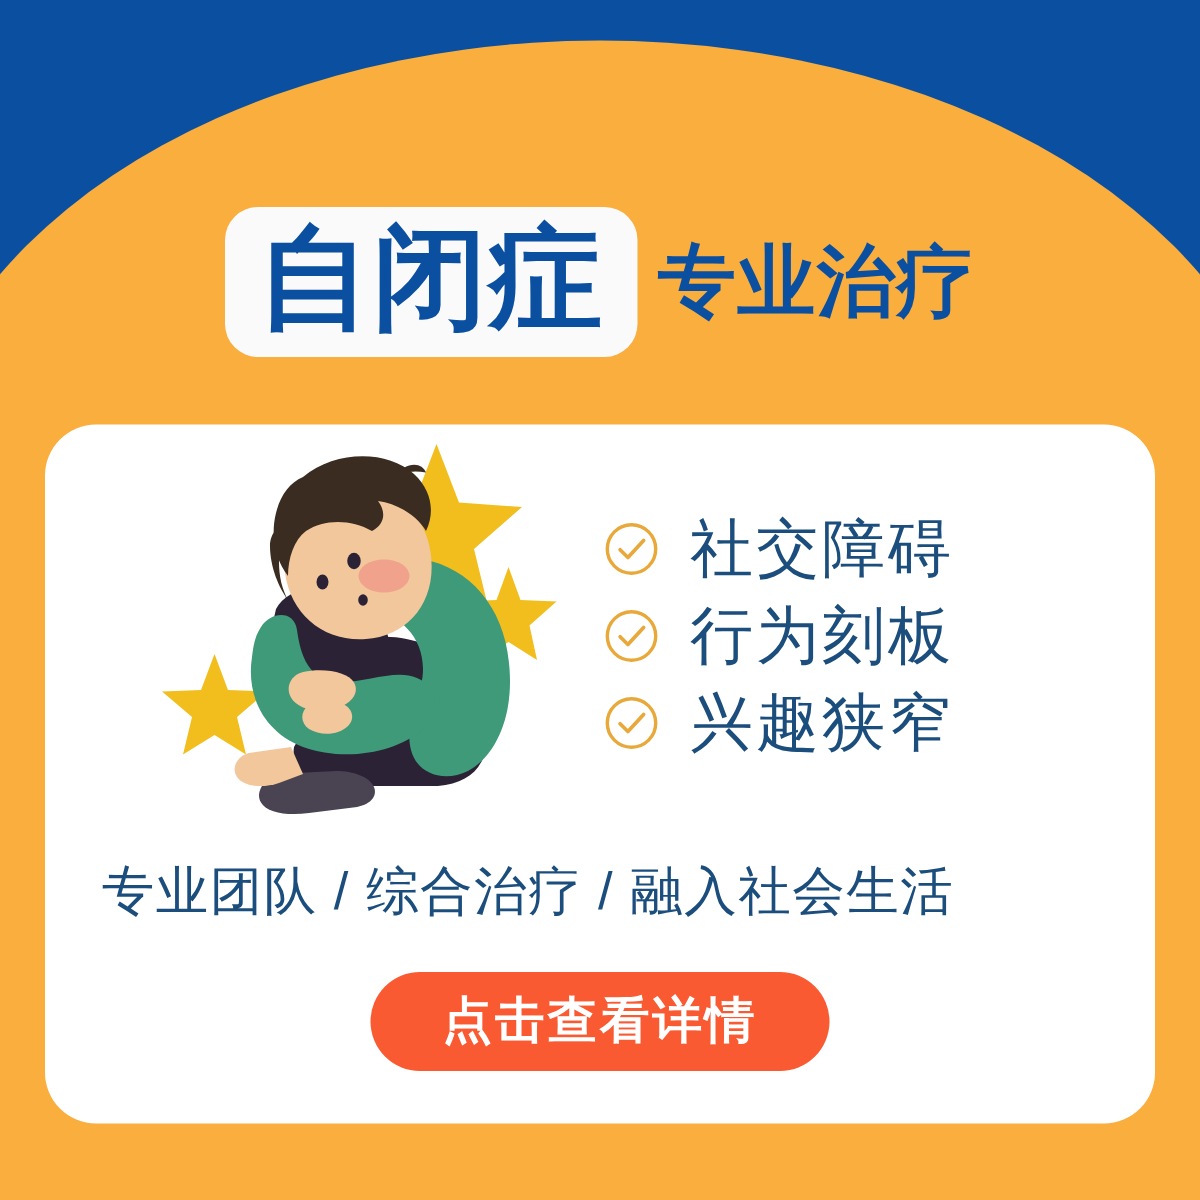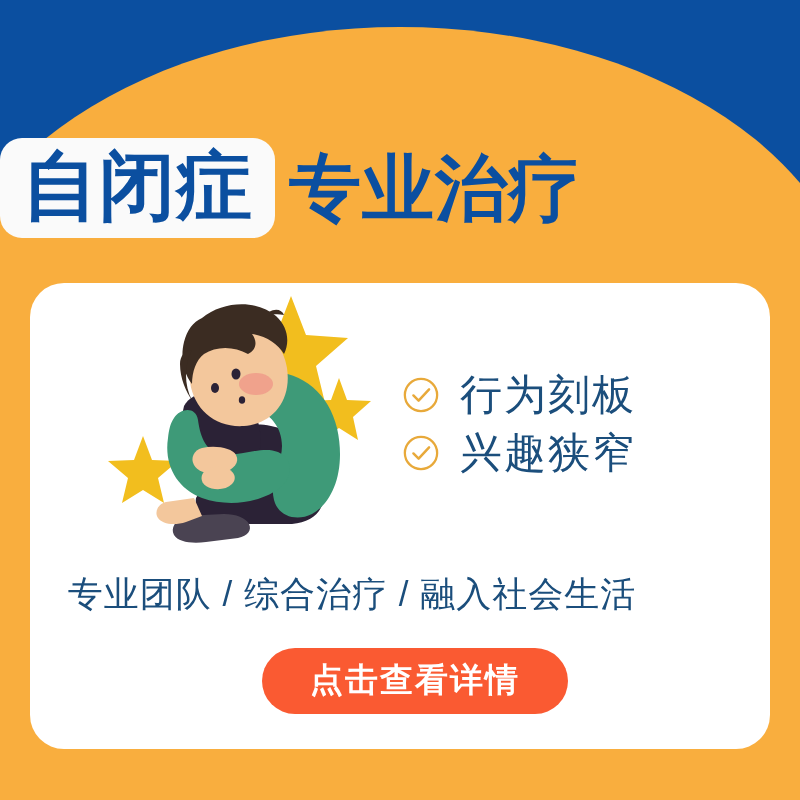--- a/index.html
+++ b/index.html
@@ -35,40 +35,40 @@
 
   
   .title-row {
     position: absolute;
     left: 0;
     top: 128px;
     width: 800px;
     height: 120px;
     display: flex;
     align-items: center;
-    justify-content: flex-start;
+    justify-content: center;
   }
   .title-badge {
     background: #FAFAFA;
     border-radius: 22px;
     padding: 10px 22px 14px 22px;
     display: flex;
     align-items: center;
     justify-content: center;
     margin-right: 14px;
   }
   .title-badge-text {
     font-size: 76px;
     font-weight: bold;
     color: #0B4FA0;
     line-height: 1;
     letter-spacing: 1px;
   }
   .title-sub-text {
-    font-size: 72px;
+    font-size: 52px;
     font-weight: bold;
     color: #0B4FA0;
     line-height: 1;
     letter-spacing: 1px;
   }
 
   
   .card {
     position: absolute;
     left: 30px;
@@ -138,21 +138,21 @@
     text-align: center;
     font-size: 35px;
     color: #1B4E7C;
     letter-spacing: 1px;
     white-space: nowrap;
   }
 
   
   .cta-wrap {
     position: absolute;
-    left: 15px;
+    left: 0;
     top: 365px;
     width: 740px;
     display: flex;
     justify-content: center;
   }
   .cta-button {
     background: #FA5A32;
     color: #FFFFFF;
     border: none;
     border-radius: 34px;
@@ -236,20 +236,27 @@
                    C128 58 110 58 98 66 C90 72 86 84 86 96
                    C78 86 74 70 78 54 C81 42 87 34 96 30 Z" fill="#3B2C22"></path>
           <path d="M163 24 C170 20 176 22 178 27 C172 26 167 26 163 28 Z" fill="#3B2C22"></path>
 
           <path d="M86 62 C78 76 78 98 86 112 C80 104 74 90 74 76 C74 68 79 62 86 62 Z" fill="#3B2C22"></path>
         </svg>
       </div>
 
       <div class="features">
 
+        <div class="feature">
+          <svg class="check-icon" viewBox="0 0 40 40">
+            <circle cx="20" cy="20" r="17" fill="none" stroke="#E8A93A" stroke-width="2.4"></circle>
+            <polyline points="12,20.5 17.5,26 28.5,14" fill="none" stroke="#E8A93A" stroke-width="2.6" stroke-linecap="round" stroke-linejoin="round"></polyline>
+          </svg>
+          <span class="feature-label">社交障碍</span>
+        </div>
 
         <div class="feature">
           <svg class="check-icon" viewBox="0 0 40 40">
             <circle cx="20" cy="20" r="17" fill="none" stroke="#E8A93A" stroke-width="2.4"></circle>
             <polyline points="12,20.5 17.5,26 28.5,14" fill="none" stroke="#E8A93A" stroke-width="2.6" stroke-linecap="round" stroke-linejoin="round"></polyline>
           </svg>
           <span class="feature-label">行为刻板</span>
         </div>
 
         <div class="feature">

